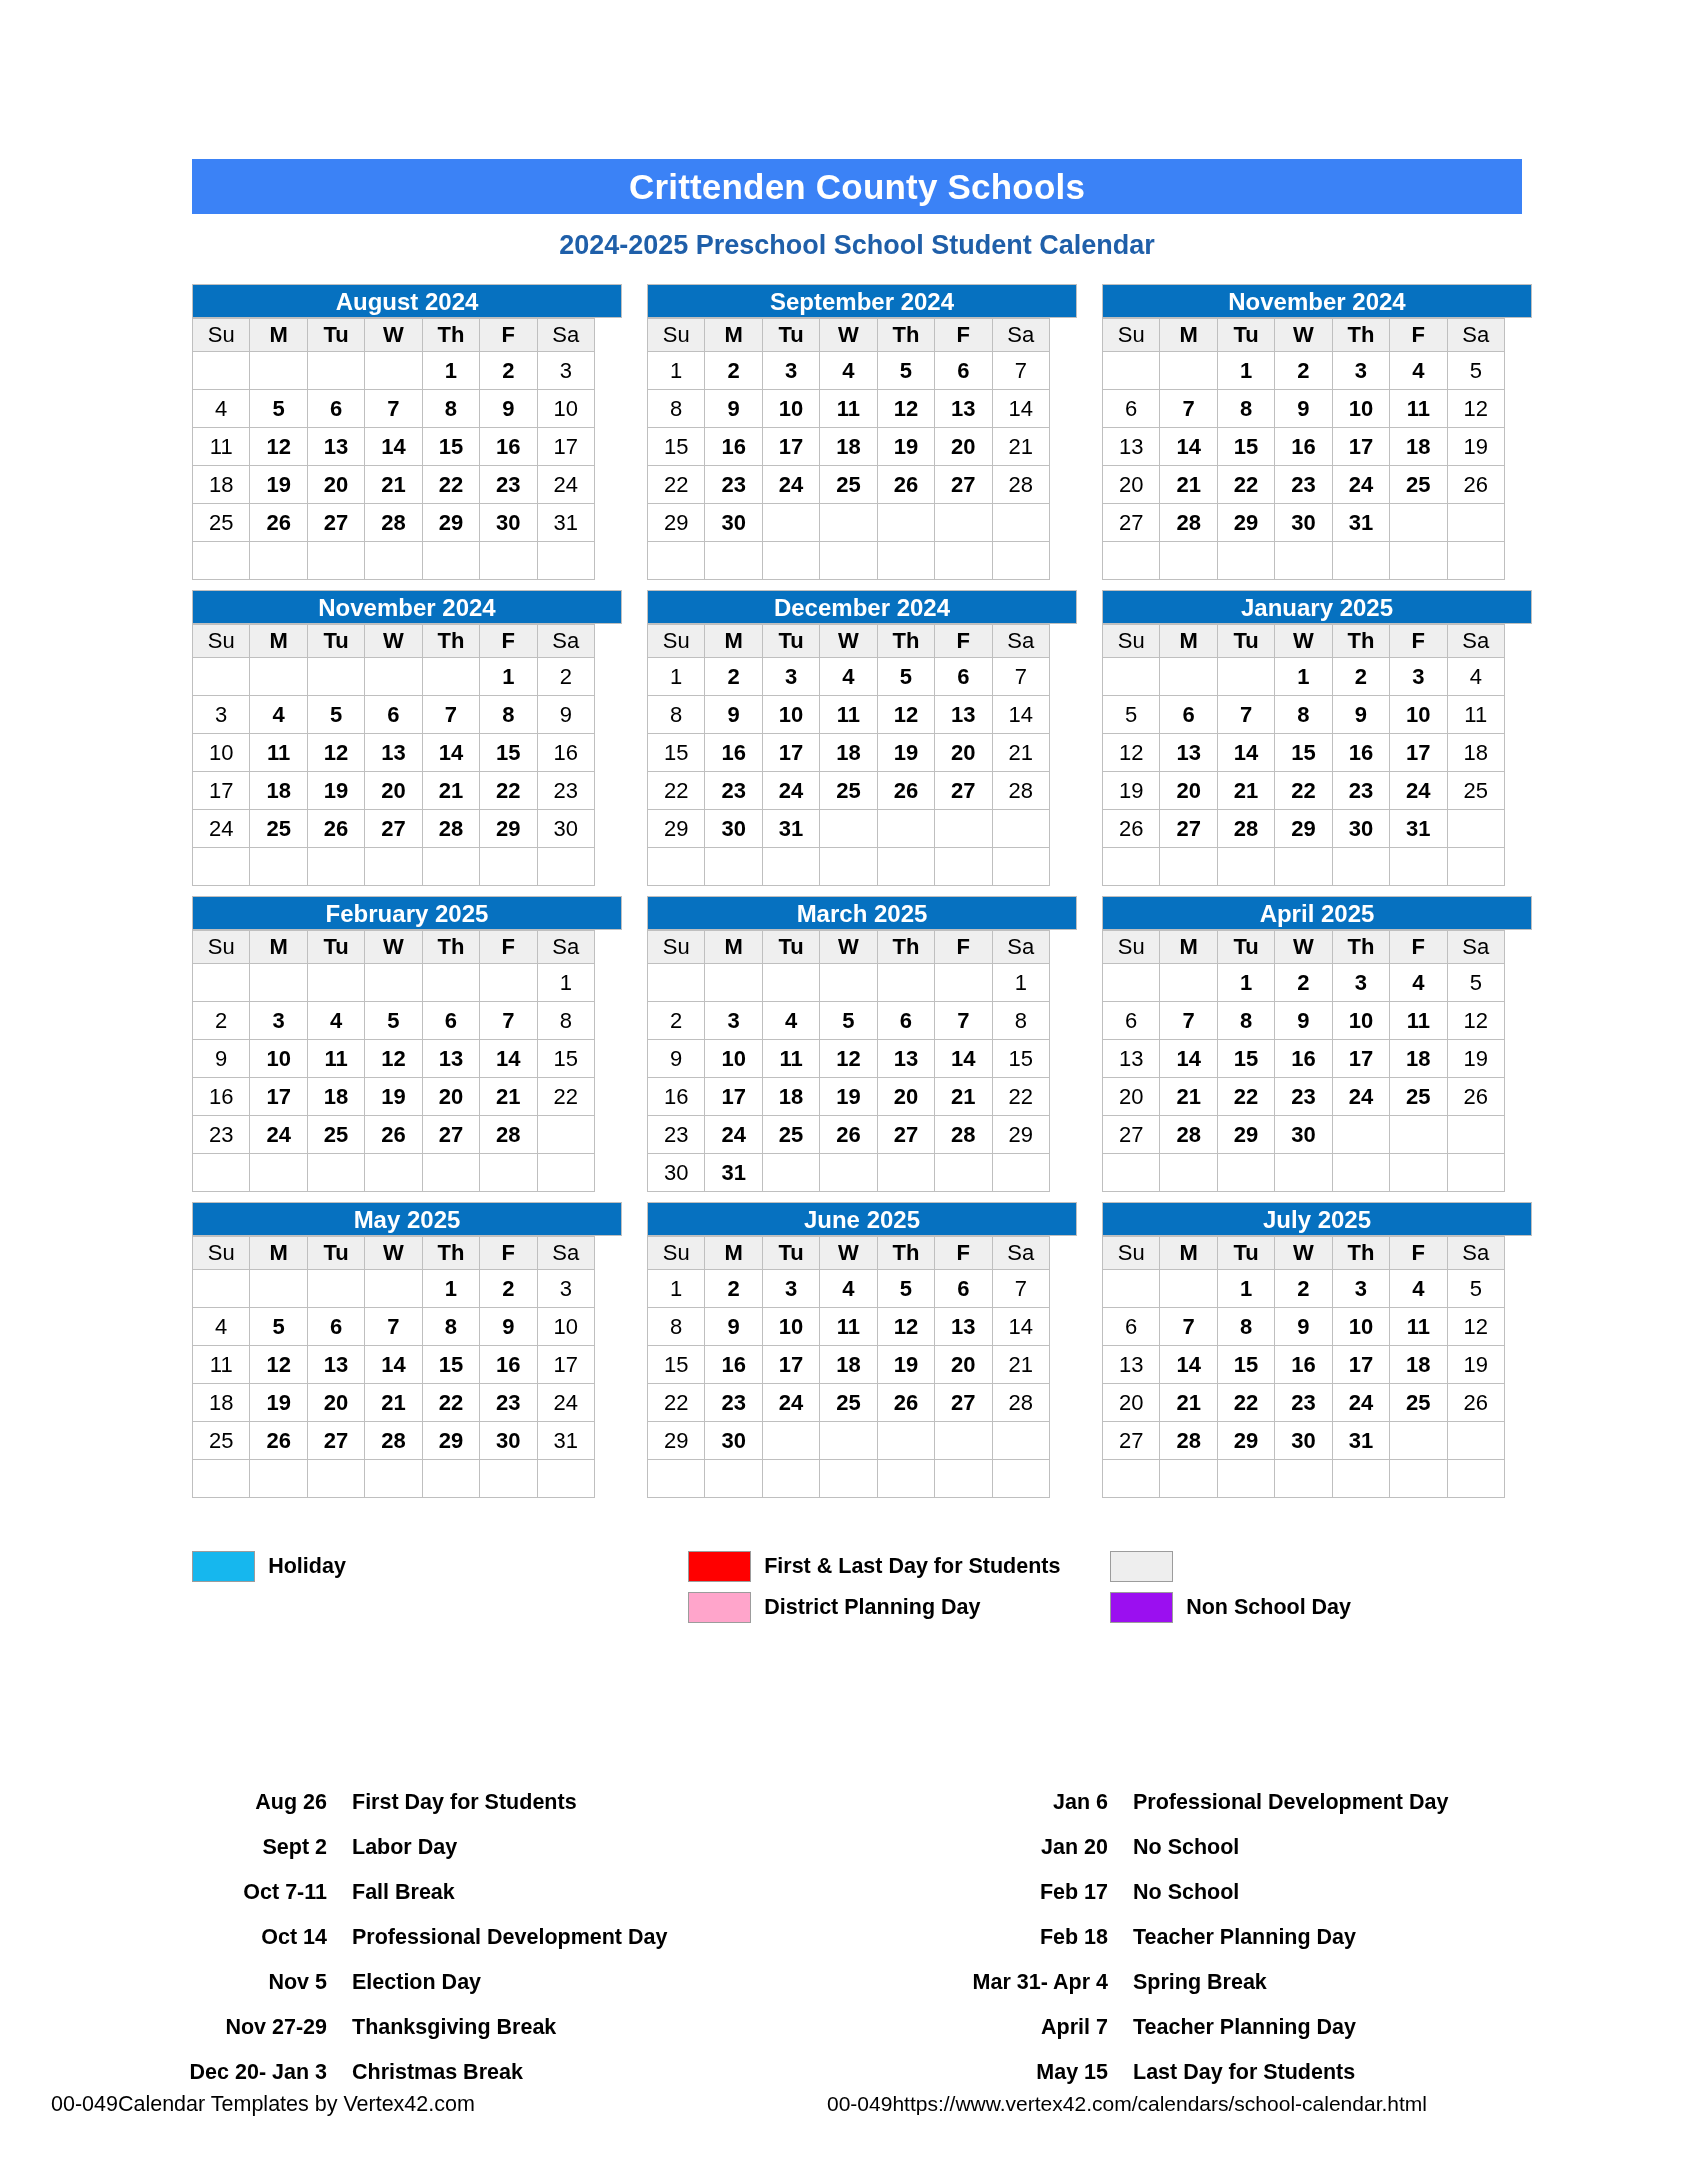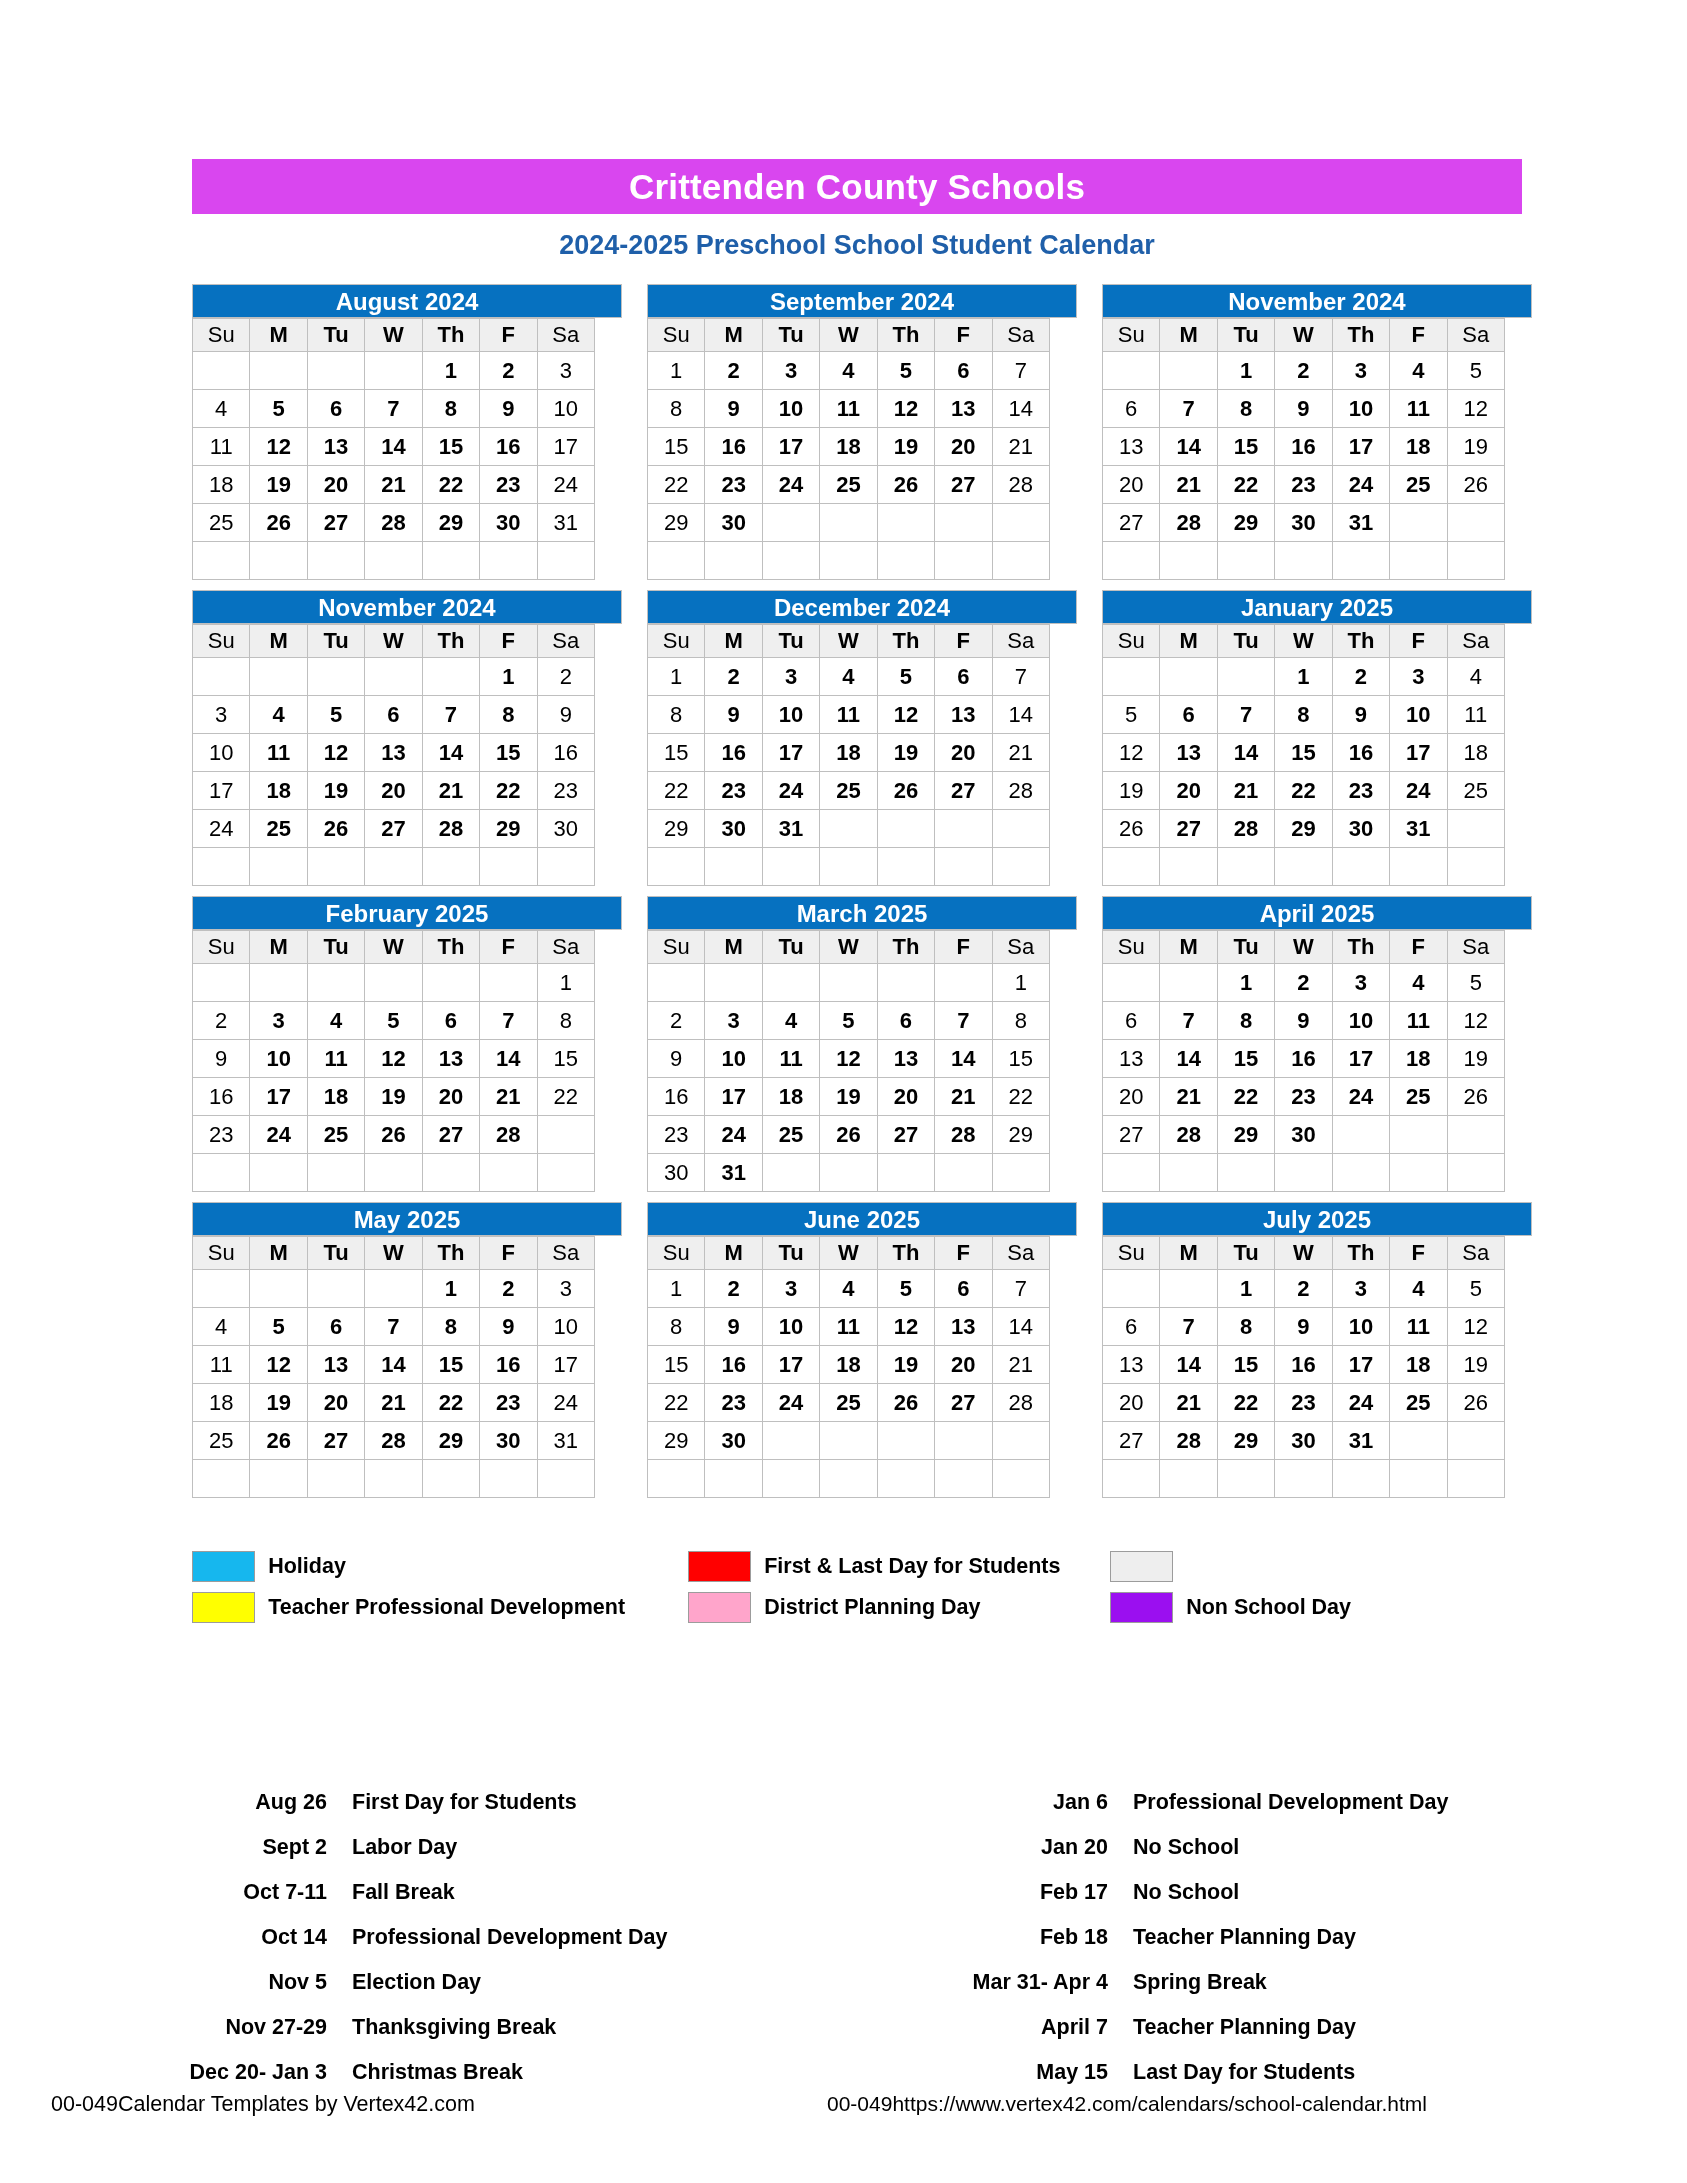--- a/index.html
+++ b/index.html
@@ -20,21 +20,21 @@
     box-sizing: border-box;
   }
 
   
   .title-bar {
     position: absolute;
     left: 192px;
     top: 159px;
     width: 1330px;
     height: 55px;
-    background: #d946ef;
+    background: #3b82f6;
     display: flex;
     align-items: center;
     justify-content: center;
   }
   .title-bar .title-text {
     color: #ffffff;
     font-size: 35px;
     font-weight: bold;
     letter-spacing: 0.2px;
   }
@@ -1077,24 +1077,20 @@
         </table>
       </div>
     </div>
 
   <div class="legend">
     <div class="legend-col c1" id="legend-col-1">
         <div class="legend-row">
           <div class="swatch" style="background: rgb(22, 183, 238);"></div>
           <div class="legend-label">Holiday</div>
         </div>
-        <div class="legend-row">
-          <div class="swatch" style="background: rgb(255, 255, 0);"></div>
-          <div class="legend-label">Teacher Professional Development</div>
-        </div>
       </div>
     <div class="legend-col c2" id="legend-col-2">
         <div class="legend-row">
           <div class="swatch" style="background: rgb(255, 0, 0);"></div>
           <div class="legend-label">First &amp; Last Day for Students</div>
         </div>
         <div class="legend-row">
           <div class="swatch" style="background: rgb(255, 165, 203);"></div>
           <div class="legend-label">District Planning Day</div>
         </div>

